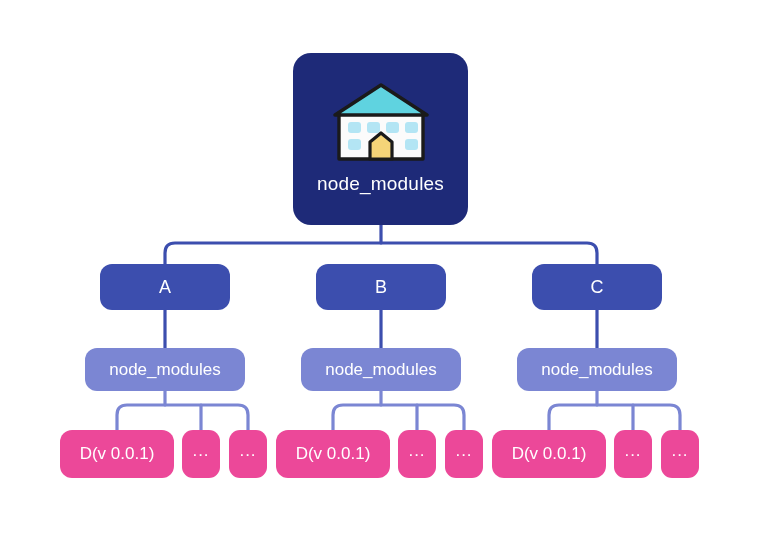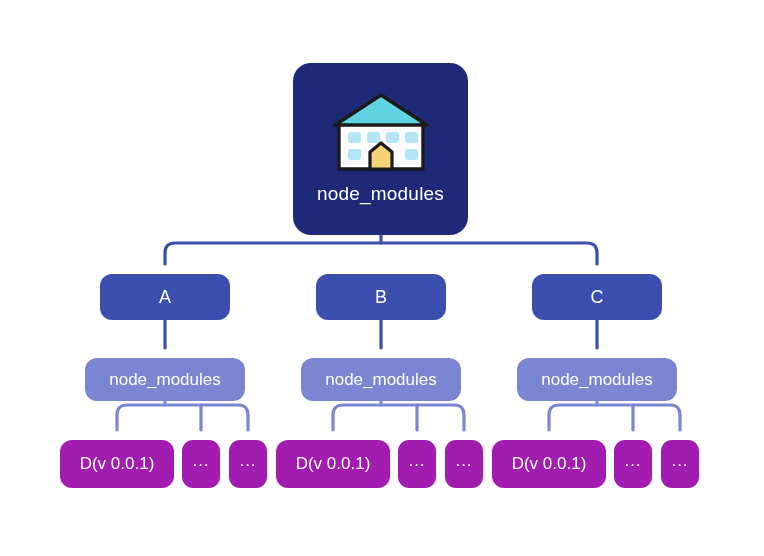--- a/index.html
+++ b/index.html
@@ -28,21 +28,20 @@
   .node {
     position: absolute;
     box-sizing: border-box;
     display: flex;
     align-items: center;
     justify-content: center;
     color: #ffffff;
     text-align: right;
     white-space: nowrap;
     z-index: 3;
-    margin-top: 10px;
   }
   .node-root {
     background: #1e2a78;
     border-radius: 18px;
     flex-direction: column;
     justify-content: flex-start;
   }
   .node-root .root-label {
     font-size: 19px;
     letter-spacing: 0.2px;
@@ -52,21 +51,21 @@
     background: #3c4eae;
     border-radius: 12px;
     font-size: 18px;
   }
   .node-nm {
     background: #7b86d3;
     border-radius: 12px;
     font-size: 17px;
   }
   .node-leaf {
-    background: #a21caf;
+    background: #ec4899;
     border-radius: 12px;
     font-size: 17px;
   }
   .node-leaf.dots {
     border-radius: 11px;
     font-size: 17px;
     letter-spacing: 1px;
   }
   .dots-label {
     display: inline-block;

